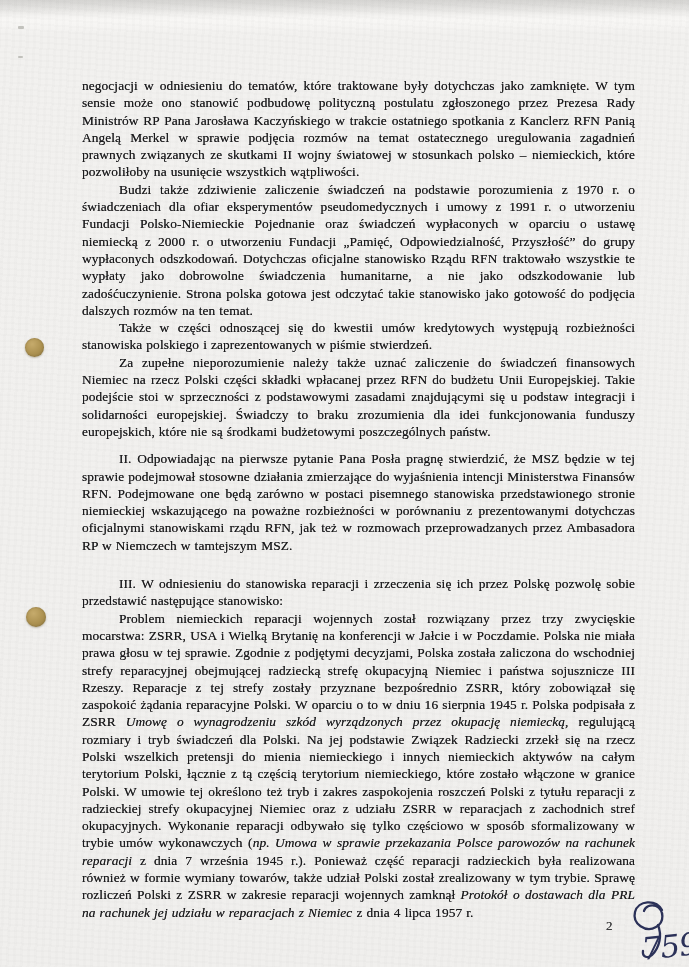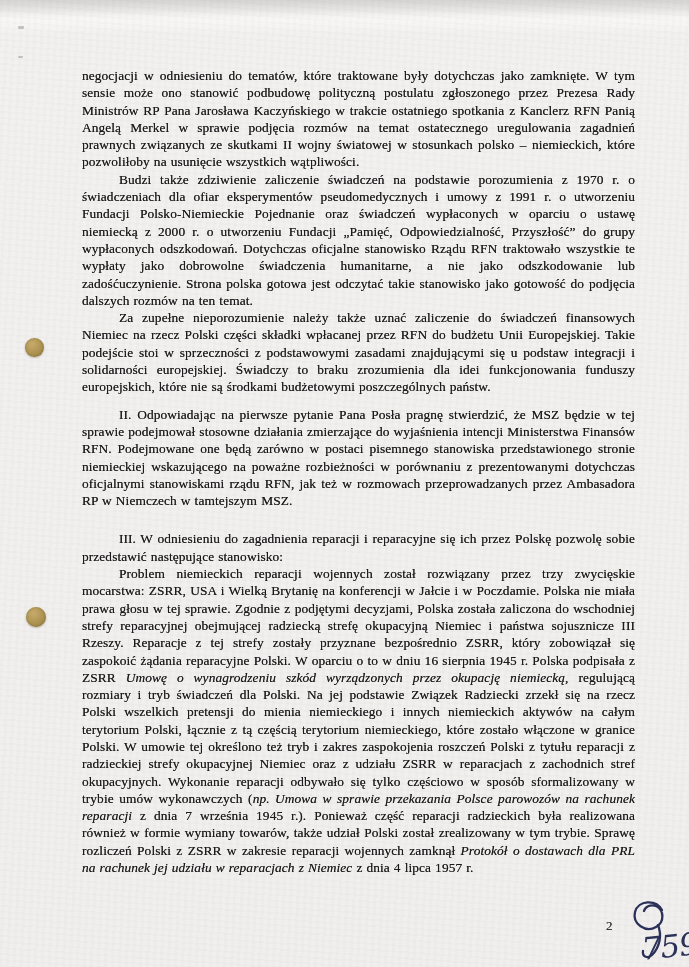--- a/index.html
+++ b/index.html
@@ -22,21 +22,21 @@
   .s1{left:18px;top:26px;width:6px;height:3px;}
   .s2{left:18px;top:56px;width:5px;height:2px;}
   .punch{
     position:absolute;border-radius:50%;
     background:radial-gradient(circle at 38% 32%, #c6ab6c 0%, var(--punch,#ac9150) 55%, #8e773f 100%);
     box-shadow:0 1px 2px rgba(90,75,35,.35), inset 0 0 2px rgba(70,55,20,.4);
   }
   .p1{left:25px;top:338px;width:19px;height:19px;}
   .p2{left:26px;top:607px;width:20px;height:20px;}
   .text-block{
-    position:absolute;left:82px;top:67px;width:553px;
+    position:absolute;left:82px;top:77px;width:553px;
     font-size:13.4px;line-height:17.3px;
     color:var(--text,#1b1b1d);
     text-align:justify;
     word-spacing:.6px;letter-spacing:.08px;
     text-shadow:0 0 .35px rgba(25,25,28,.75);
   }
   .text-block p{margin:0;}
   .text-block p.indent{text-indent:37px;}
   .text-block p.sb-s{margin-top:10px;}
   .text-block p.sb-l{margin-top:21px;}
@@ -60,23 +60,24 @@
 <div class="page">
   <div class="top-edge"></div>
   <div class="speck s1"></div>
   <div class="speck s2"></div>
   <div class="punch p1"></div>
   <div class="punch p2"></div>
 
   <div class="text-block">
       <p class="para"><span>negocjacji w odniesieniu do tematów, które traktowane były dotychczas jako zamknięte. W tym sensie może ono stanowić podbudowę polityczną postulatu zgłoszonego przez Prezesa Rady Ministrów RP Pana Jarosława Kaczyńskiego w trakcie ostatniego spotkania z Kanclerz RFN Panią Angelą Merkel w sprawie podjęcia rozmów na temat ostatecznego uregulowania zagadnień prawnych związanych ze skutkami II wojny światowej w stosunkach polsko – niemieckich, które pozwoliłoby na usunięcie wszystkich wątpliwości.</span></p>
       <p class="para indent"><span>Budzi także zdziwienie zaliczenie świadczeń na podstawie porozumienia z 1970 r. o świadczeniach dla ofiar eksperymentów pseudomedycznych i umowy z 1991 r. o utworzeniu Fundacji Polsko-Niemieckie Pojednanie oraz świadczeń wypłaconych w oparciu o ustawę niemiecką z 2000 r. o utworzeniu Fundacji „Pamięć, Odpowiedzialność, Przyszłość” do grupy wypłaconych odszkodowań. Dotychczas oficjalne stanowisko Rządu RFN traktowało wszystkie te wypłaty jako dobrowolne świadczenia humanitarne, a nie jako odszkodowanie lub zadośćuczynienie. Strona polska gotowa jest odczytać takie stanowisko jako gotowość do podjęcia dalszych rozmów na ten temat.</span></p>
+      <p class="para indent"><span>Także w części odnoszącej się do kwestii umów kredytowych występują rozbieżności stanowiska polskiego i zaprezentowanych w piśmie stwierdzeń.</span></p>
       <p class="para indent"><span>Za zupełne nieporozumienie należy także uznać zaliczenie do świadczeń finansowych Niemiec na rzecz Polski części składki wpłacanej przez RFN do budżetu Unii Europejskiej. Takie podejście stoi w sprzeczności z podstawowymi zasadami znajdującymi się u podstaw integracji i solidarności europejskiej. Świadczy to braku zrozumienia dla idei funkcjonowania funduszy europejskich, które nie są środkami budżetowymi poszczególnych państw.</span></p>
       <p class="para indent sb-s"><span>II. Odpowiadając na pierwsze pytanie Pana Posła pragnę stwierdzić, że MSZ będzie w tej sprawie podejmował stosowne działania zmierzające do wyjaśnienia intencji Ministerstwa Finansów RFN. Podejmowane one będą zarówno w postaci pisemnego stanowiska przedstawionego stronie niemieckiej wskazującego na poważne rozbieżności w porównaniu z prezentowanymi dotychczas oficjalnymi stanowiskami rządu RFN, jak też w rozmowach przeprowadzanych przez Ambasadora RP w Niemczech w tamtejszym MSZ.</span></p>
-      <p class="para indent sb-l"><span>III. W odniesieniu do zagadnienia reparacji i reparacyjne się ich przez Polskę pozwolę sobie przedstawić następujące stanowisko:</span></p>
+      <p class="para indent sb-l"><span>III. W odniesieniu do stanowiska reparacji i zrzeczenia się ich przez Polskę pozwolę sobie przedstawić następujące stanowisko:</span></p>
       <p class="para indent"><span>Problem niemieckich reparacji wojennych został rozwiązany przez trzy zwycięskie mocarstwa: ZSRR, USA i Wielką Brytanię na konferencji w Jałcie i w Poczdamie. Polska nie miała prawa głosu w tej sprawie. Zgodnie z podjętymi decyzjami, Polska została zaliczona do wschodniej strefy reparacyjnej obejmującej radziecką strefę okupacyjną Niemiec i państwa sojusznicze III Rzeszy. Reparacje z tej strefy zostały przyznane bezpośrednio ZSRR, który zobowiązał się zaspokoić żądania reparacyjne Polski. W oparciu o to w dniu 16 sierpnia 1945 r. Polska podpisała z ZSRR </span><span class="it">Umowę o wynagrodzeniu szkód wyrządzonych przez okupację niemiecką</span><span>, regulującą rozmiary i tryb świadczeń dla Polski. Na jej podstawie Związek Radziecki zrzekł się na rzecz Polski wszelkich pretensji do mienia niemieckiego i innych niemieckich aktywów na całym terytorium Polski, łącznie z tą częścią terytorium niemieckiego, które zostało włączone w granice Polski. W umowie tej określono też tryb i zakres zaspokojenia roszczeń Polski z tytułu reparacji z radzieckiej strefy okupacyjnej Niemiec oraz z udziału ZSRR w reparacjach z zachodnich stref okupacyjnych. Wykonanie reparacji odbywało się tylko częściowo w sposób sformalizowany w trybie umów wykonawczych (</span><span class="it">np. Umowa w sprawie przekazania Polsce parowozów na rachunek reparacji</span><span> z dnia 7 września 1945 r.). Ponieważ część reparacji radzieckich była realizowana również w formie wymiany towarów, także udział Polski został zrealizowany w tym trybie. Sprawę rozliczeń Polski z ZSRR w zakresie reparacji wojennych zamknął </span><span class="it">Protokół o dostawach dla PRL na rachunek jej udziału w reparacjach z Niemiec</span><span> z dnia 4 lipca 1957 r.</span></p>
     </div>
 
   <div class="page-number">2</div>
 
   <svg class="handwriting" viewBox="0 0 93 71" aria-hidden="true">
     <path class="stroke" d="M 66,14 C 60,3 42,4 39,16 C 36,28 50,37 60,31 C 69,26 68,14 60,10 C 54,8 49,11 48,15"></path>
     <path class="stroke" d="M 62,29 C 66,39 64,51 56,59 C 52,63 46,61 47,55"></path>
     <text class="ink-text" x="47" y="64" transform="rotate(-6 47 64)">759</text>
   </svg>

